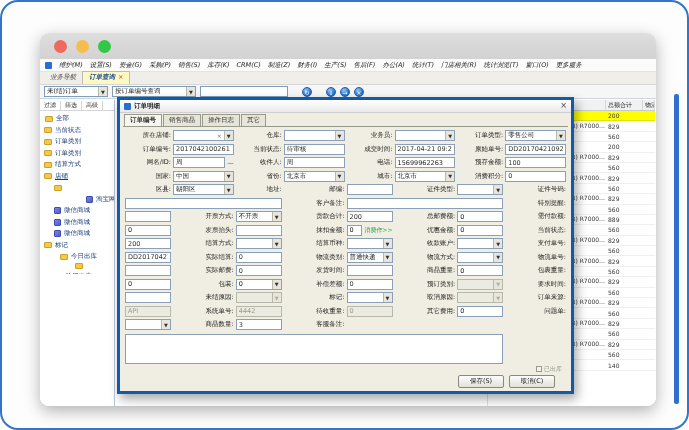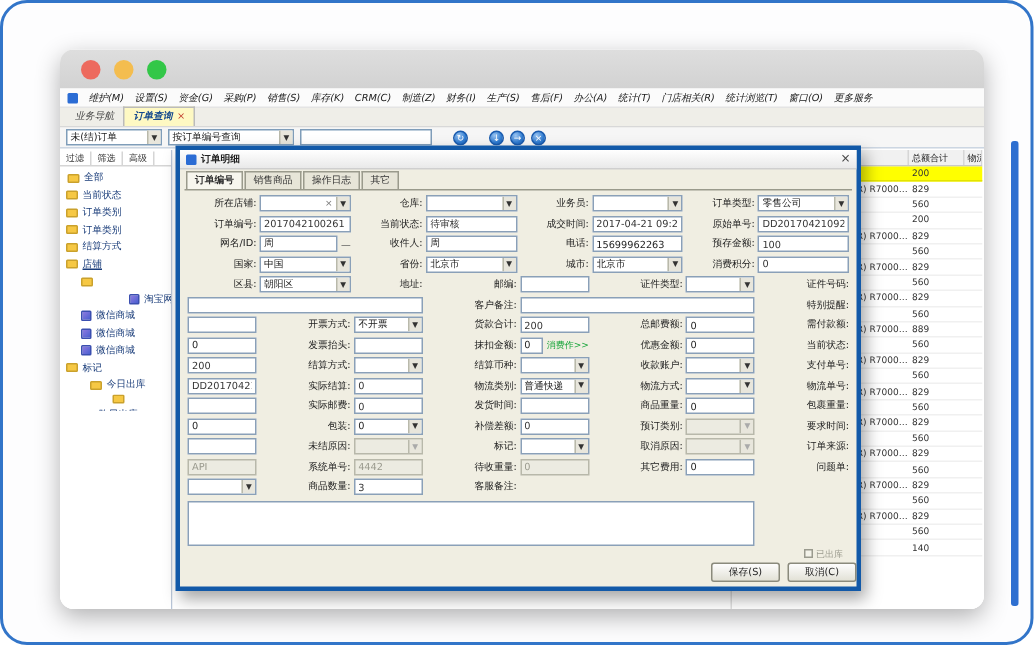--- a/index.html
+++ b/index.html
@@ -101,21 +101,21 @@
     justify-content:center; color:#333; flex:0 0 auto; }
   .box.disabled .arr { color:#aaa; }
   .suffix { margin-left:2px; color:#555; flex:0 0 auto; }
   .greenlink { margin-left:2px; color:#17a53a; font-size:6px; white-space:nowrap; flex:0 0 auto; }
   .ta { height:30px !important; align-items:flex-start !important; padding-top:1px; }
   .chkrow { grid-column:span 8; text-align:right; color:#9a9a8e; font-size:6px; padding-right:4px; }
   .chk { display:inline-block; width:6px; height:6px; border:1px solid #9a9a8e;
     background:#f4f3ea; vertical-align:middle; margin-right:2px; }
 
   .dlg-footer { position:absolute; left:0; right:0; bottom:0; height:20px;
-    display:flex; align-items:center; justify-content:flex-end; gap:5px; padding-right:0; }
+    display:flex; align-items:center; justify-content:flex-end; gap:5px; padding-right:16px; }
   .dbtn { width:46px; height:13px; background:linear-gradient(#fdfdfd,#e2e1d6);
     border:1px solid #8a8a7c; border-radius:2px; font-size:6.5px; color:#222;
     display:flex; align-items:center; justify-content:center; }
 
   .accent-strip { position:absolute; left:672px; top:92px; width:5px; height:310px;
     background:#2e6fd0; border-radius:2px; }
 </style>
 </head>
 <body>
 

